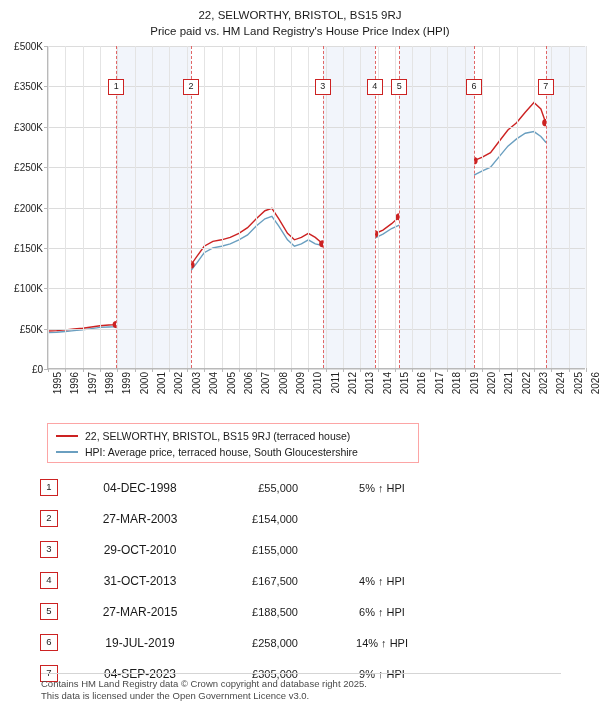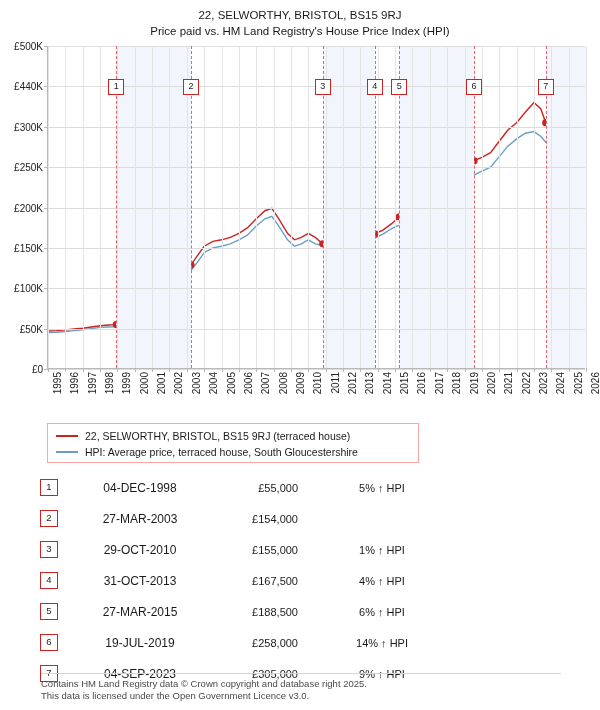--- a/index.html
+++ b/index.html
@@ -268,21 +268,21 @@
         <div class="tick-y" style="top: 161.5px;"></div>
         <div class="ylabel" style="top: 161.5px;">£200K</div>
         <div class="grid-line" style="top: 121.125px;"></div>
         <div class="tick-y" style="top: 121.125px;"></div>
         <div class="ylabel" style="top: 121.125px;">£250K</div>
         <div class="grid-line" style="top: 80.75px;"></div>
         <div class="tick-y" style="top: 80.75px;"></div>
         <div class="ylabel" style="top: 80.75px;">£300K</div>
         <div class="grid-line" style="top: 40.375px;"></div>
         <div class="tick-y" style="top: 40.375px;"></div>
-        <div class="ylabel" style="top: 40.375px;">£440K</div>
+        <div class="ylabel" style="top: 40.375px;">£350K</div>
         <div class="grid-line" style="top: 0px;"></div>
         <div class="tick-y" style="top: 0px;"></div>
         <div class="ylabel" style="top: 0px;">£500K</div>
         <div class="vgrid-line" style="left: 0px;"></div>
         <div class="tick-x" style="left: 0px;"></div>
         <div class="xlabel" style="left: 4px;">1995</div>
         <div class="vgrid-line" style="left: 17.3548px;"></div>
         <div class="tick-x" style="left: 17.3548px;"></div>
         <div class="xlabel" style="left: 21.3548px;">1996</div>
         <div class="vgrid-line" style="left: 34.7097px;"></div>
@@ -412,21 +412,20 @@
       </div>
       <div class="trow">
         <span class="tnum">2</span>
         <span class="tdate">27-MAR-2003</span>
         <span class="tprice">£154,000</span>
       </div>
       <div class="trow">
         <span class="tnum">3</span>
         <span class="tdate">29-OCT-2010</span>
         <span class="tprice">£155,000</span>
-        <span class="tdelta">1% ↑ HPI</span>
       </div>
       <div class="trow">
         <span class="tnum">4</span>
         <span class="tdate">31-OCT-2013</span>
         <span class="tprice">£167,500</span>
         <span class="tdelta">4% ↑ HPI</span>
       </div>
       <div class="trow">
         <span class="tnum">5</span>
         <span class="tdate">27-MAR-2015</span>

